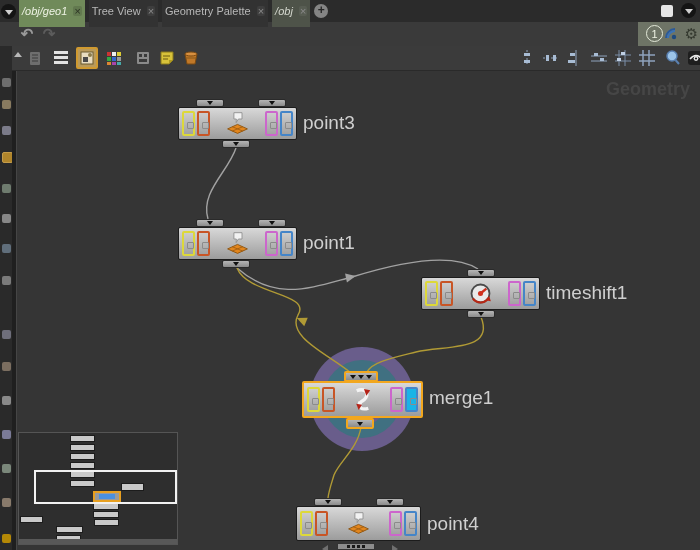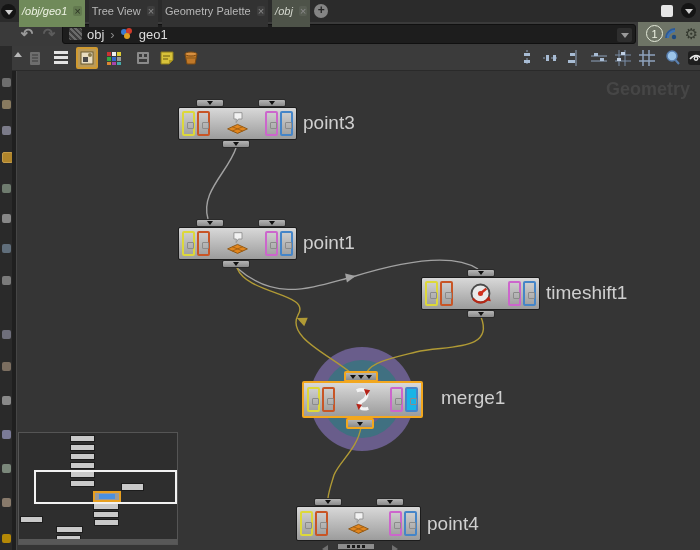--- a/index.html
+++ b/index.html
@@ -236,21 +236,21 @@
               <path d="M20 23 C13 25.5 8.5 21.5 11.5 16.5" fill="none" stroke="#f4f4f4" stroke-width="3.4"></path>
               <polygon points="10,25 7.5,18.5 13.5,19.5" fill="#b52318"></polygon>
             </svg>
         </span>
         <span class="flag f-magenta"></span>
         <span class="flag f-blue on"></span>
       </div>
       <div class="ntab" style="left:44px;top:47px;">
           <i class="tri"></i>
         </div>
-      <div class="nlabel" style="left:127px;top:16px;margin-left:12px;">merge1</div>
+      <div class="nlabel" style="left:127px;top:16px;">merge1</div>
     </div>
 
     <div class="node" style="left:280px;top:427px;">
       <div class="ntab" style="left:18px;top:0;">
           <i class="tri"></i>
         </div>
       <div class="ntab" style="left:80px;top:0;">
           <i class="tri"></i>
         </div>
       <div class="nbody" style="width:125px;height:35px;">
@@ -416,34 +416,20 @@
           <circle cx="9" cy="9.5" r="2.4" fill="#e8e8e8"></circle>
           <circle cx="9" cy="9.5" r="1.1" fill="#1e1e1e"></circle>
         </svg>
     </div>
   </div>
 
   <div class="navbar">
     <div class="nav-right-bg"></div>
     <div class="nav-arrow" style="left:17px;">↶</div>
     <div class="nav-arrow fwd" style="left:39px;">↷</div>
-    <div class="pathfield">
-      <span class="mini-icon obj-mini"></span>
-      <span class="path-txt">obj</span>
-      <span class="path-sep">›</span>
-      <span class="mini-icon geo-mini">
-          <i class="b"></i>
-          <i class="r"></i>
-          <i class="y"></i>
-        </span>
-      <span class="path-txt">geo1</span>
-      <span class="path-dd">
-          <i></i>
-        </span>
-    </div>
     <div class="link-circle">1</div>
     <div class="radio-icon">
       <svg viewBox="0 0 15 15">
           <path d="M3 12 A9 9 0 0 1 12 3" fill="none" stroke="#2a5a9a" stroke-width="2"></path>
           <path d="M5 12 A7 7 0 0 1 12 5" fill="none" stroke="#3a72b8" stroke-width="2"></path>
           <circle cx="11" cy="11" r="2.2" fill="#1e4a80"></circle>
         </svg>
     </div>
     <div class="gear">⚙</div>
   </div>

